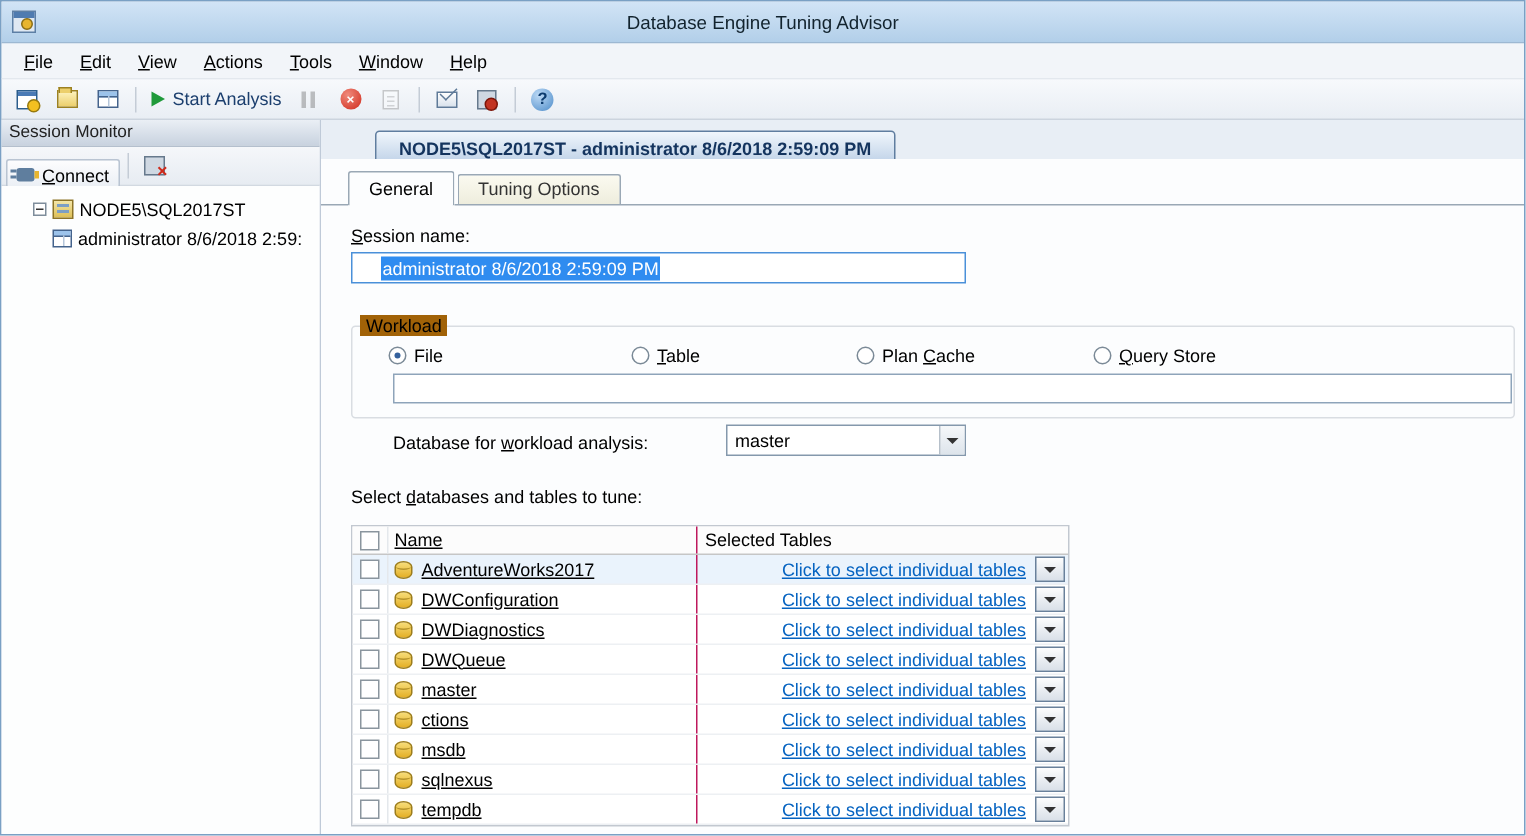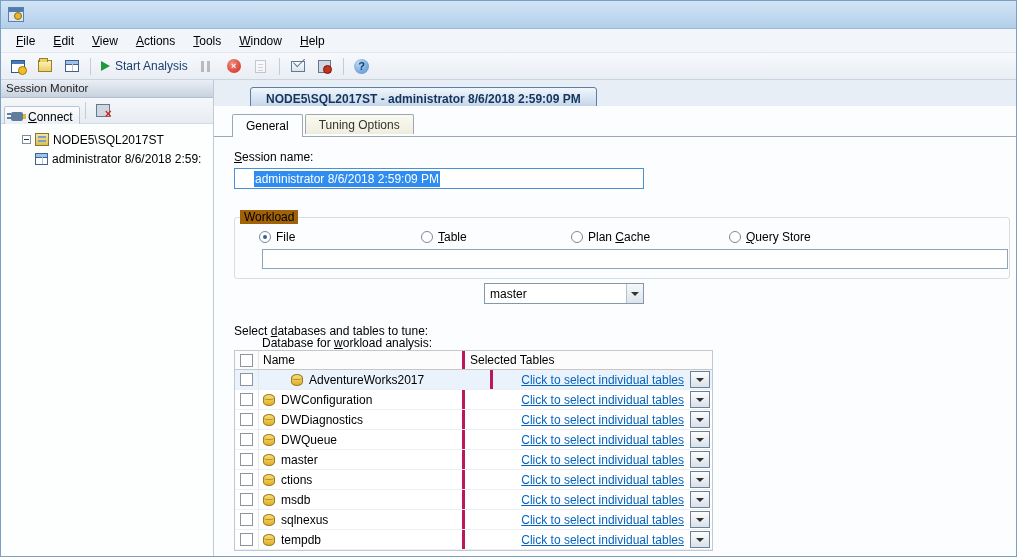--- a/index.html
+++ b/index.html
@@ -77,21 +77,21 @@
 
   
   .main { flex:1; position:relative; background:#e8eef5; min-width:0; }
   .tabstrip { position:absolute; top:4px; left:0; right:0; height:26px; border-bottom:1px solid #4d7c0f; }
   .doc-tab { position:absolute; left:36px; bottom:-1px; height:23px; padding:0 15px;
     display:flex; align-items:center; background:linear-gradient(#f0f6fc,#bed1e7);
     border:1px solid #5f7d9f; border-radius:3px 3px 0 0; font-weight:bold; color:#14345e; }
   .page { position:absolute; top:26px; left:0; right:0; bottom:0; background:#fcfdfe; }
 
   
-  .inner-tabs { position:absolute; top:8px; left:0; right:0; height:23px; padding-left:18px; display:flex; align-items:flex-start; }
+  .inner-tabs { position:absolute; top:8px; left:0; right:0; height:23px; padding-left:18px; display:flex; align-items:center; }
   .inner-tabs::after { content:''; position:absolute; left:0; right:0; bottom:0; border-bottom:1px solid #9aa8b5; }
   .itab { position:relative; z-index:2; padding:0 13px; display:flex; align-items:center; border:1px solid #9aa8b5; border-bottom:none; border-radius:2px 2px 0 0; margin-right:2px; }
   .itab.active { height:23px; background:#fcfdfe; box-shadow:0 1px 0 #fcfdfe; }
   .itab.inactive { height:20px; background:linear-gradient(#fbfaf0,#eeeddd); color:#333; }
 
   
   .lbl-abs { position:absolute; white-space:nowrap; }
   .textbox { position:absolute; background:#fff; border:1px solid #4a90d9; display:flex; align-items:center; padding:0 3px; }
   .sel-text { background:#2f8cf0; color:#fff; padding:1px 1px;margin-left:16px; }
   .groupbox { position:absolute; border:1px solid #d9dde2; border-radius:3px; }
@@ -102,39 +102,40 @@
   .textbox2 { position:absolute; background:#fff; border:1px solid #8ea4ba; padding:0 3px; font:inherit; }
   .combo { position:absolute; display:flex; align-items:stretch; background:#fff; border:1px solid #8498ac; }
   .combo .val { flex:1; display:flex; align-items:center; padding:0 5px; }
   .combo .cbtn { width:17px; background:linear-gradient(#f6f8fa,#dde4eb); border-left:1px solid #b6c0ca; display:flex; align-items:center; justify-content:center; }
   .arr { width:0; height:0; border-left:4px solid transparent; border-right:4px solid transparent; border-top:4px solid #333; }
 
   
   .tune-table { position:absolute; border:1px solid #c2c8d0; background:#fff; }
   .thead { display:flex; height:19px; background:#fcfcfc; border-bottom:1px solid #c6c6c6; align-items:center; }
   .trow { display:flex; height:20px; align-items:center; border-bottom:1px solid #edf0f3; }
-  .trow.hl { background:#eaf3fc;gap:28px; }
+  .trow.hl { background:#eaf3fc; }
   .c1 { width:24px; display:flex; justify-content:center; align-items:center; flex:none; border-right:1px solid #e4e8ec; height:100%; }
-  .c2 { width:206px; display:flex; align-items:center; gap:6px; padding-left:4px; flex:none; border-right:3px solid #be185d; height:100%; }
+  .c2 { width:206px; display:flex; align-items:center; gap:6px; padding-left:4px; flex:none; border-right:1px solid #be185d; height:100%;text-decoration:underline; }
   .c3 { flex:1; display:flex; align-items:center; justify-content:flex-end; padding-right:2px; height:100%; }
   .thead .c2, .thead .c3 { font-weight:normal; }
   .thead .c3 { justify-content:flex-start; padding-left:5px; }
   .cb { width:13px; height:13px; background:#fff; border:1px solid #8a959e; flex:none; }
   .dbicon { width:12px; height:12px; background:linear-gradient(#f7dd7a,#e4af26); border:1px solid #9c7d1d; border-radius:6px/4px; flex:none; position:relative; }
   .dbicon::before { content:''; position:absolute; left:0; right:0; top:1px; height:3px; border-bottom:1px solid #b6952d; border-radius:50%; }
   .lnk { color:#0563c1; text-decoration:underline; white-space:nowrap; }
   .ddbtn { width:20px; height:17px; margin-left:6px; border:1px solid #69809a; background:linear-gradient(#fdfdfd,#d9e0e8); display:flex; align-items:center; justify-content:center; flex:none; }
 </style>
 </head>
 <body>
 
 <div class="window">
 
   <div class="titlebar">
     <div class="app-icon"></div>
+    <div class="title-text">Database Engine Tuning Advisor</div>
   </div>
 
   <div class="menubar">
     <div class="menu-item"><u>F</u>ile</div>
     <div class="menu-item"><u>E</u>dit</div>
     <div class="menu-item"><u>V</u>iew</div>
     <div class="menu-item"><u>A</u>ctions</div>
     <div class="menu-item"><u>T</u>ools</div>
     <div class="menu-item"><u>W</u>indow</div>
     <div class="menu-item"><u>H</u>elp</div>
@@ -239,21 +240,21 @@
           <span class="rb"></span>
           <span>Plan <u>C</u>ache</span>
         </div>
         <div class="radio-item" style="left:515px; top:124px;">
           <span class="rb"></span>
           <span><u>Q</u>uery Store</span>
         </div>
 
         <input class="textbox2" style="left: 48px; top: 143px; width: 746px; height: 20px;" value="">
 
-        <div class="lbl-abs" style="left:48px; top:182px;margin-top:48px;">Database for <u>w</u>orkload analysis:</div>
+        <div class="lbl-abs" style="left:48px; top:182px;">Database for <u>w</u>orkload analysis:</div>
         <div class="combo" style="left:270px; top:177px; width:160px; height:21px;">
           <span class="val">master</span>
           <span class="cbtn">
               <span class="arr"></span>
             </span>
         </div>
 
         <div class="lbl-abs" style="left:20px; top:218px;">Select <u>d</u>atabases and tables to tune:</div>
 
         <div class="tune-table" style="left:20px; top:244px; width:479px;">

